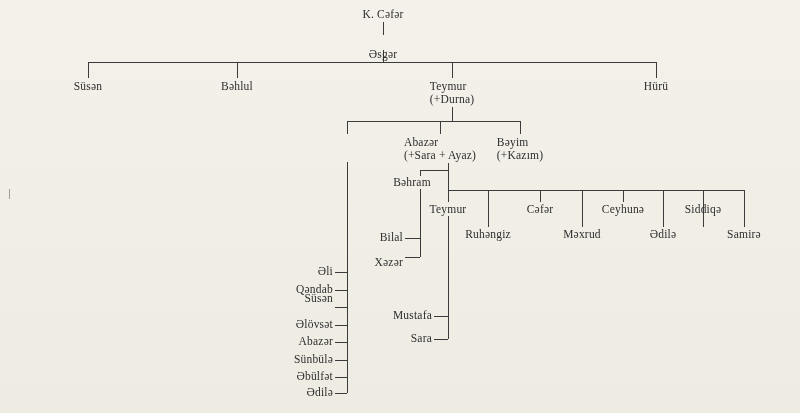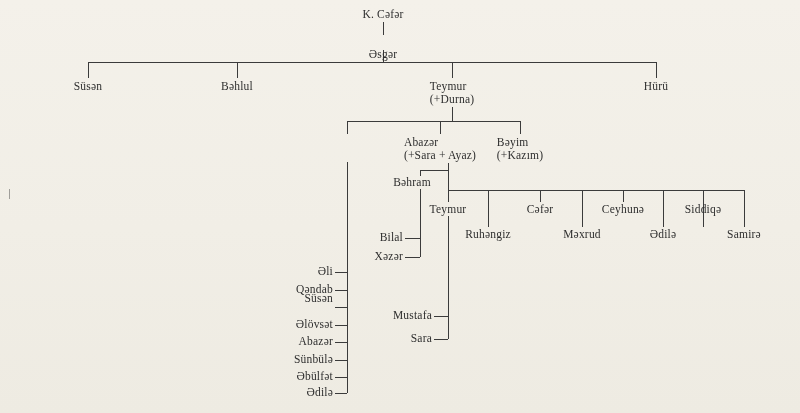--- a/index.html
+++ b/index.html
@@ -97,21 +97,21 @@
     <div>Abazər</div>
     <div>(+Sara + Ayaz)</div>
   </div>
   <div class="node center" style="left:520px;top:136px">
     <div>Bəyim</div>
     <div>(+Kazım)</div>
   </div>
 
   <div class="node center" style="left:412px;top:176px">Bəhram</div>
   <div class="node right" style="right:397px;top:231px">Bilal</div>
-  <div class="node right" style="right:397px;top:250px">Xəzər</div>
+  <div class="node right" style="right:397px;top:256px">Xəzər</div>
 
   <div class="node center" style="left:448px;top:203px">Teymur</div>
   <div class="node center" style="left:540px;top:203px">Cəfər</div>
   <div class="node center" style="left:623px;top:203px">Ceyhunə</div>
   <div class="node center" style="left:703px;top:203px">Siddiqə</div>
 
   <div class="node center" style="left:488px;top:228px">Ruhəngiz</div>
   <div class="node center" style="left:582px;top:228px">Məxrud</div>
   <div class="node center" style="left:663px;top:228px">Ədilə</div>
   <div class="node center" style="left:744px;top:228px">Samirə</div>

